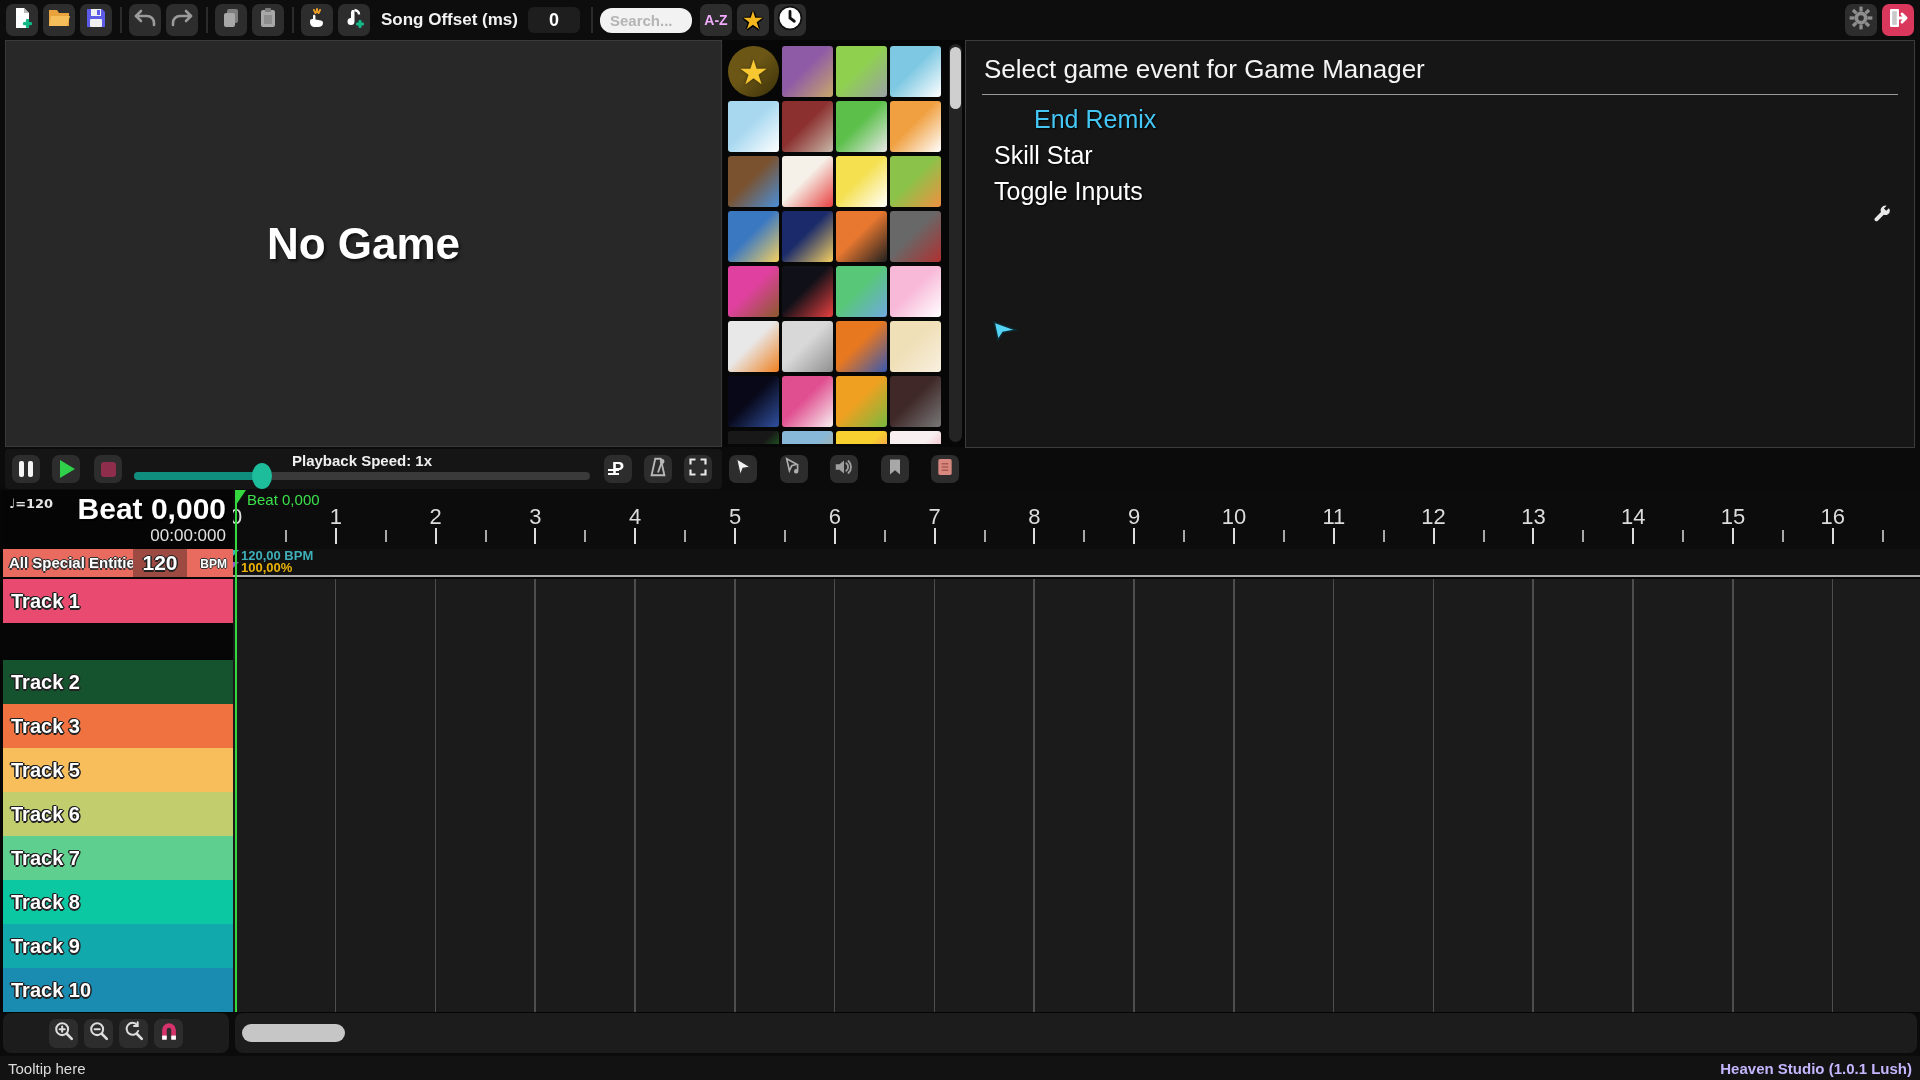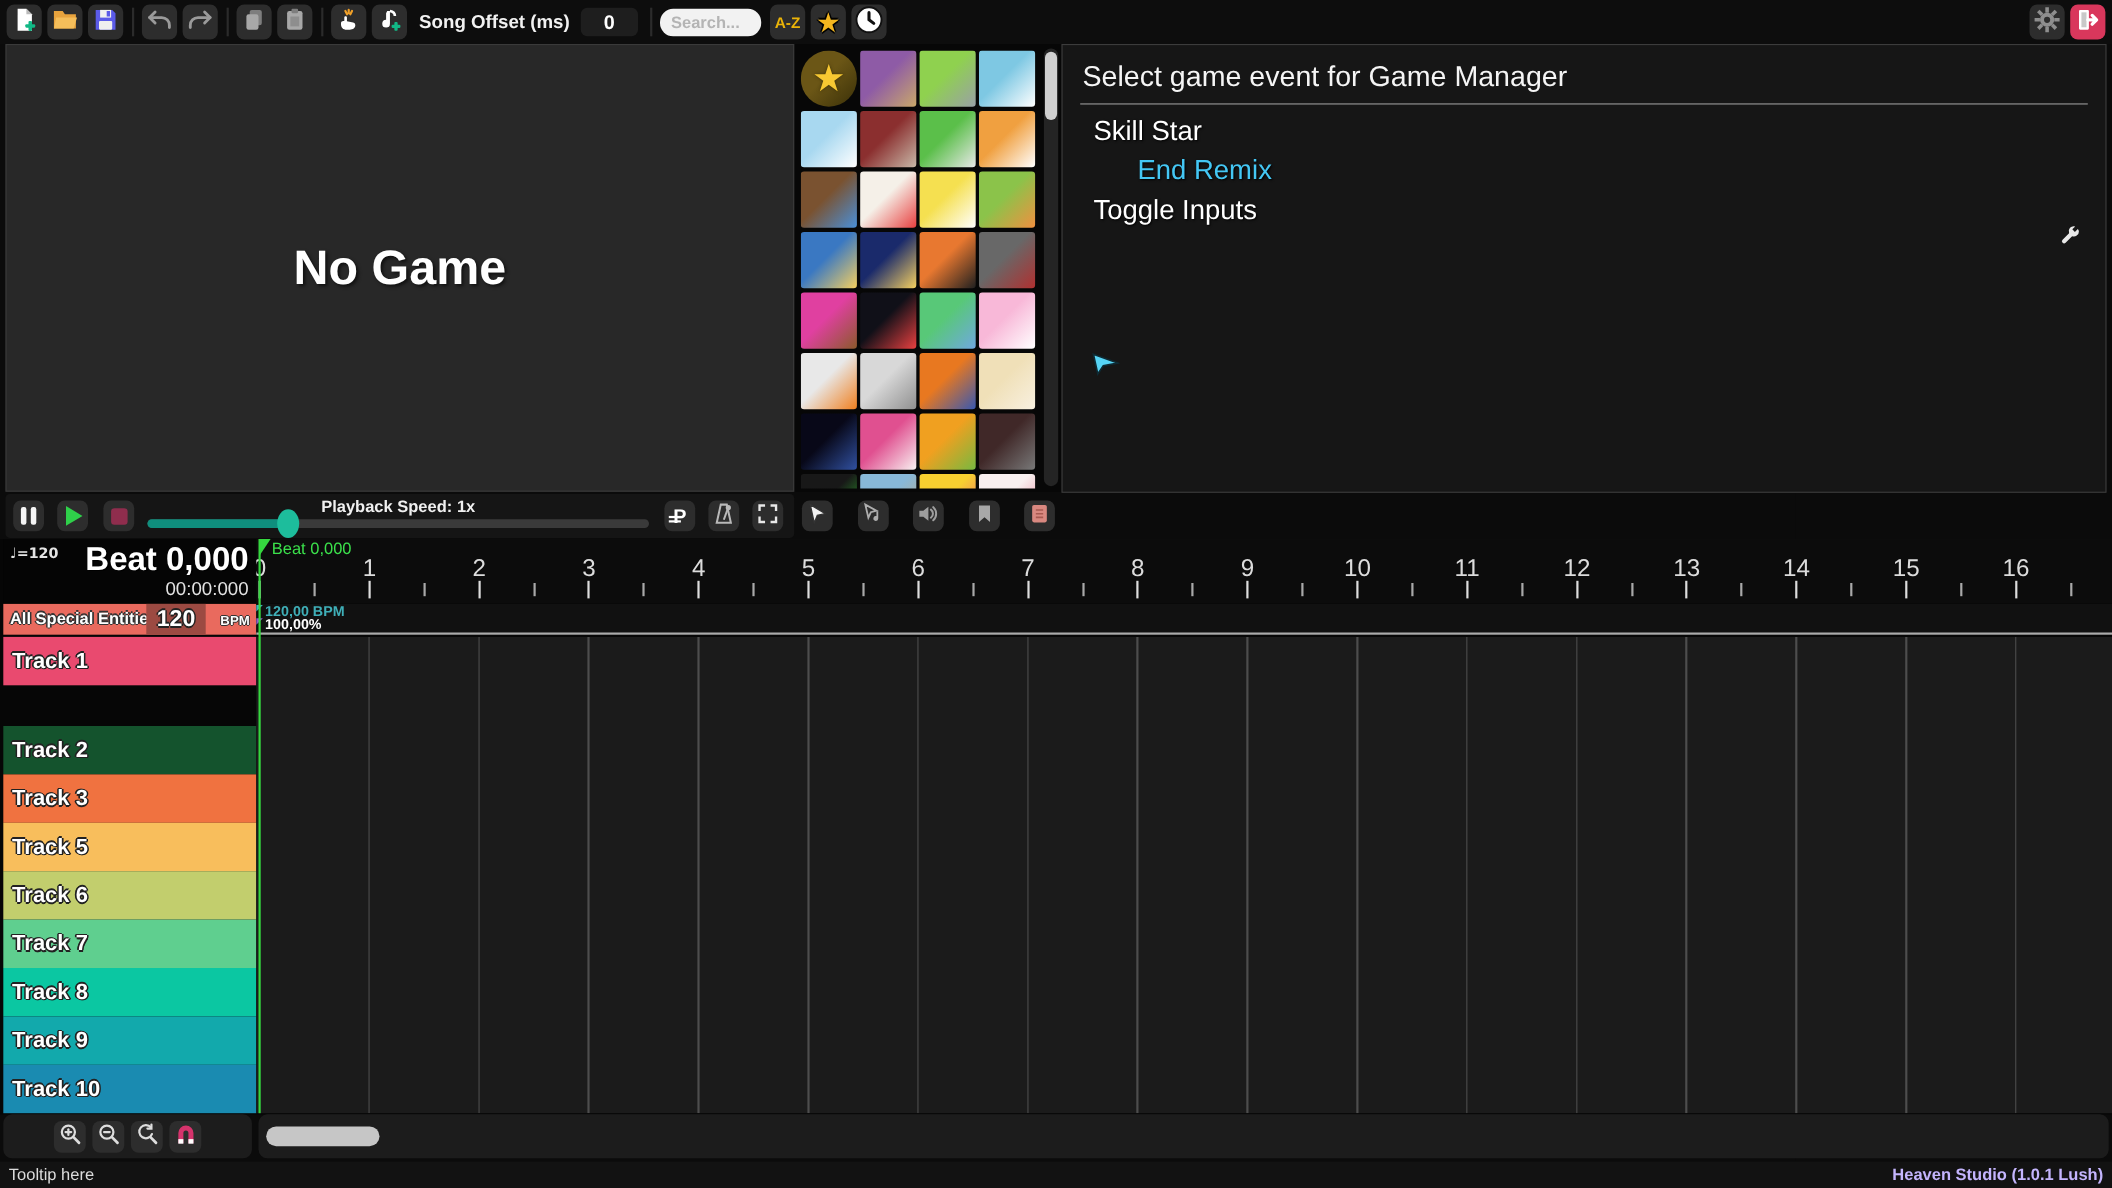--- a/index.html
+++ b/index.html
@@ -13,21 +13,21 @@
              display:flex; align-items:center; padding:0 6px; }
   .tbtn { width:32px; height:32px; background:#2D2D2D; border-radius:7px; margin-right:5px;
           display:flex; align-items:center; justify-content:center; flex:0 0 auto; position:relative; }
   .tsep { width:2px; height:26px; background:#2B2B2B; margin:0 7px 0 3px; flex:0 0 auto; }
   .toolbar-label { color:#F2F2F2; font-size:17px; font-weight:bold; margin:0 10px 0 6px; }
   .offset-value { min-width:52px; height:26px; background:#1E1E1E; border-radius:6px; color:#FFF;
                   font-size:18px; font-weight:bold; text-align:center; line-height:26px; margin-right:8px; }
   .search-input { width:92px; height:25px; background:#F2F2F2; border:none; border-radius:12px;
                   color:#333; font-size:15px; font-weight:bold; padding:0 10px; margin-right:8px; outline:none; }
   .search-input::placeholder { color:#B4B4B4; }
-  .az-label { color:#eab308; font-size:14px; font-weight:bold; }
+  .az-label { color:#f0abfc; font-size:14px; font-weight:bold; }
   .star-glyph { color:#F3B61F; font-size:25px; line-height:25px;
                 text-shadow:-1.5px 0 #000,1.5px 0 #000,0 -1.5px #000,0 1.5px #000; }
   .spacer { flex:1; }
   .exit-btn { background:#D9375C; }
 
   
   .preview-panel { position:absolute; left:5px; top:40px; width:717px; height:407px;
                    background:#282828; border:1px solid #3A3A3A;
                    display:flex; align-items:center; justify-content:center; }
   .no-game { color:#FFF; font-size:44px; font-weight:bold; text-shadow:2px 2px 3px #111; }
@@ -93,21 +93,21 @@
   .playhead-flag { position:absolute; left:3px; top:0; width:0; height:0;
                    border-top:15px solid #35D73F; border-right:10px solid transparent; }
   .playhead-label { position:absolute; left:14px; top:1px; color:#3BE04B; font-size:15px; }
   .ruler-num { position:absolute; top:14px; transform:translateX(-50%); color:#DCDCDC; font-size:22px; }
   .tick-major { position:absolute; top:38px; width:2px; height:16px; background:#DDD; }
   .tick-minor { position:absolute; top:40px; width:2px; height:12px; background:#A9A9A9; }
 
   .tempo-row { position:absolute; left:233px; top:59px; width:1687px; height:28px; background:#111;
                border-bottom:2px solid #ABABAB; }
   .bpm-marker { position:absolute; left:8px; top:0px; color:#3FAFB8; font-size:13px; font-weight:bold; line-height:14px; }
-  .vol-marker { position:absolute; left:8px; top:12px; color:#ffffff; font-size:13px; font-weight:bold; line-height:14px; }
+  .vol-marker { position:absolute; left:8px; top:12px; color:#eab308; font-size:13px; font-weight:bold; line-height:14px; }
   .tri-teal   { position:absolute; left:0; top:1px;  width:0; height:0; border-top:6px solid #3FAFB8; border-right:6px solid transparent; }
   .tri-purple { position:absolute; left:0; top:13px; width:0; height:0; border-top:6px solid #8E5BC8; border-right:6px solid transparent; }
 
   .track-labels { position:absolute; left:3px; top:89px; width:230px; height:433px; display:flex; flex-direction:column;border-radius:22px; }
   .track-row { flex:1; display:flex; align-items:center; padding-left:8px;
                color:#FFF; font-size:20px; font-weight:bold;
                text-shadow:-1.5px 0 #222,1.5px 0 #222,0 -1.5px #222,0 1.5px #222,1px 1px #222,-1px -1px #222; }
   .tracks-grid { position:absolute; left:233px; top:89px; width:1687px; height:433px; background:#1B1B1B; overflow:hidden; }
   .beat-line { position:absolute; top:0; width:1.5px; height:433px; background:#4D4D4D; }
   .playhead-line { position:absolute; left:235px; top:0; width:2px; height:522px; background:#35D73F; }
@@ -304,22 +304,22 @@
       </div>
     <div class="grid-scrollbar">
       <div class="grid-scroll-thumb"></div>
     </div>
   </div>
 
   <div class="event-panel">
     <div class="event-title">Select game event for Game Manager</div>
     <div class="event-divider"></div>
     <div>
+        <div class="event-item" style="color: rgb(68, 199, 244); padding-left: 68px;">End Remix</div>
         <div class="event-item" style="color: rgb(255, 255, 255); padding-left: 28px;">Skill Star</div>
-        <div class="event-item" style="color: rgb(68, 199, 244); padding-left: 68px;">End Remix</div>
         <div class="event-item" style="color: rgb(255, 255, 255); padding-left: 28px;">Toggle Inputs</div>
       </div>
     <span class="event-wrench">
       <svg width="20" height="20" viewBox="0 0 24 24">
           <path d="M21.5 6.5a5.5 5.5 0 0 1-7.4 5.2L7 18.8a2.3 2.3 0 1 1-3.3-3.3l7.1-7.1A5.5 5.5 0 0 1 17.5 1l-3.2 3.2 2.8 2.8L20.3 3.8c.8 1 1.2 1.7 1.2 2.7z" fill="#E8E8E8"></path>
         </svg>
     </span>
     <span class="event-cursor">
       <svg width="26" height="24" viewBox="0 0 26 24">
           <polygon points="2,3 24,11 11,13.5 6,21" fill="#56D4F5" stroke="#0E2A33" stroke-width="1.5"></polygon>

